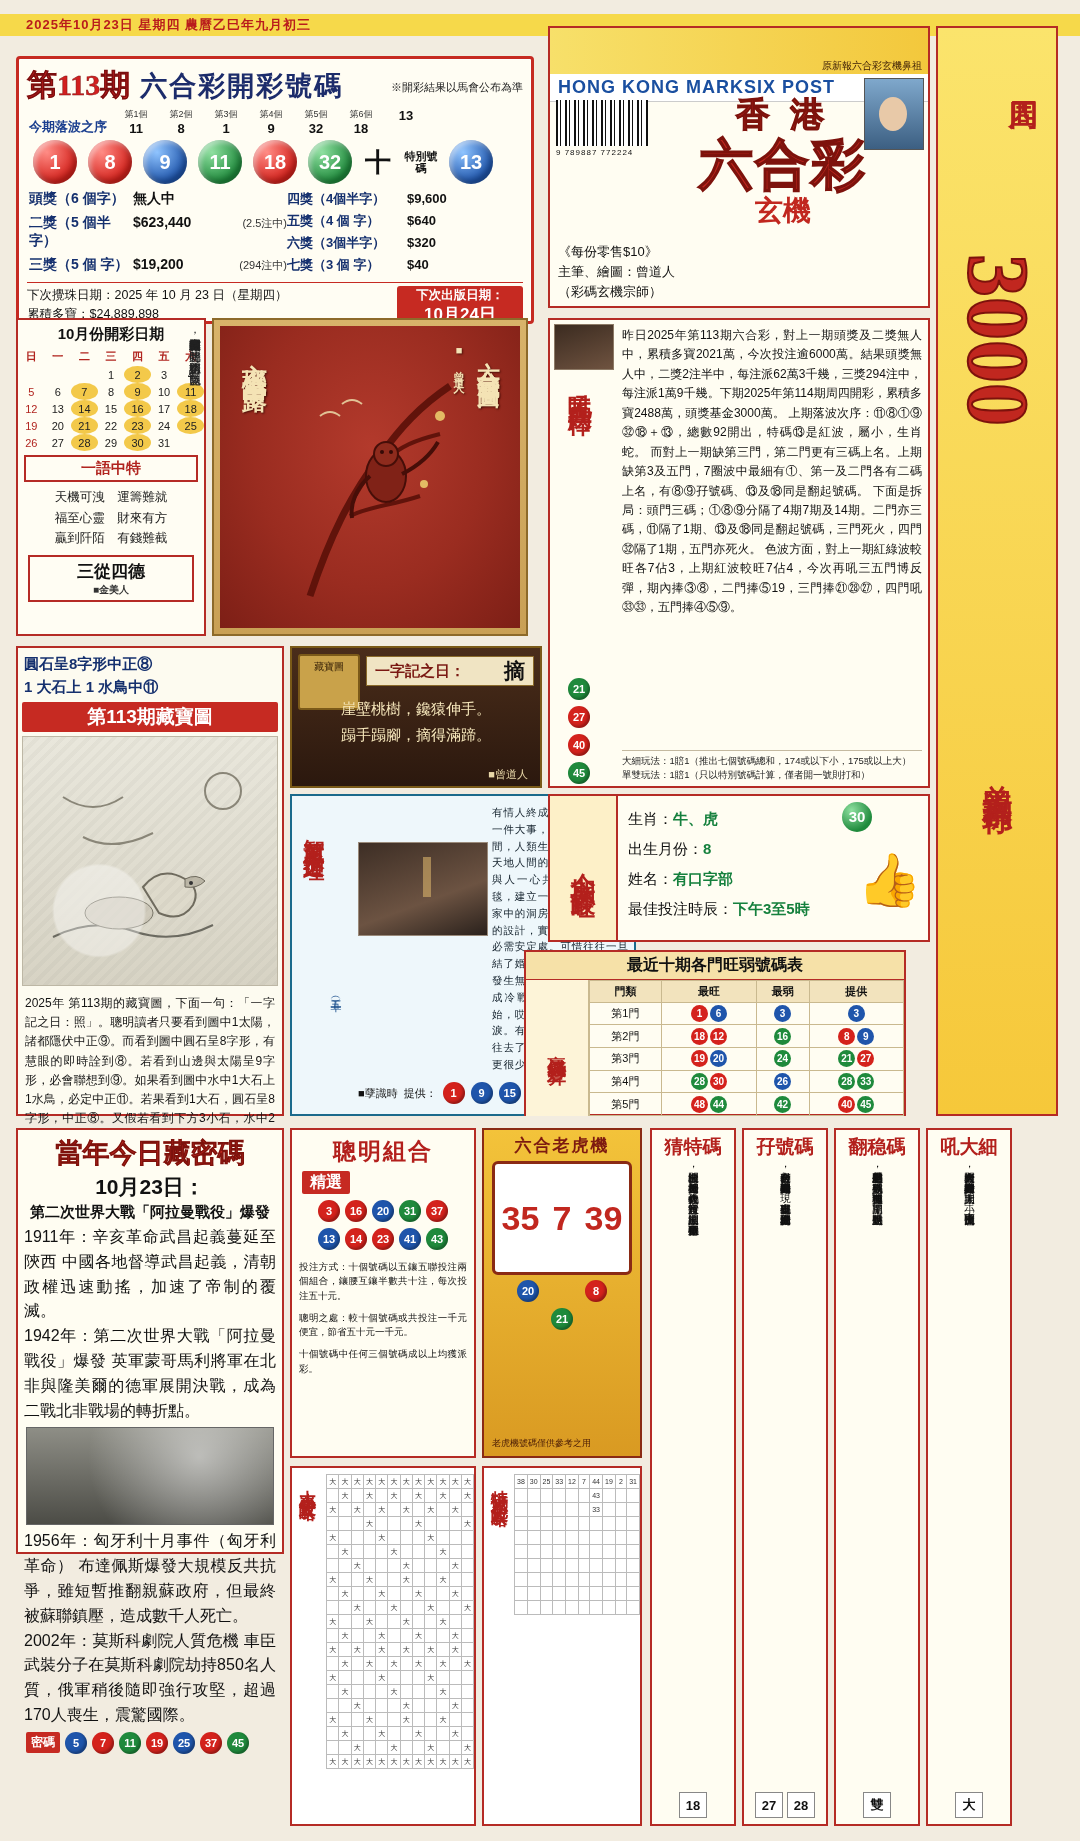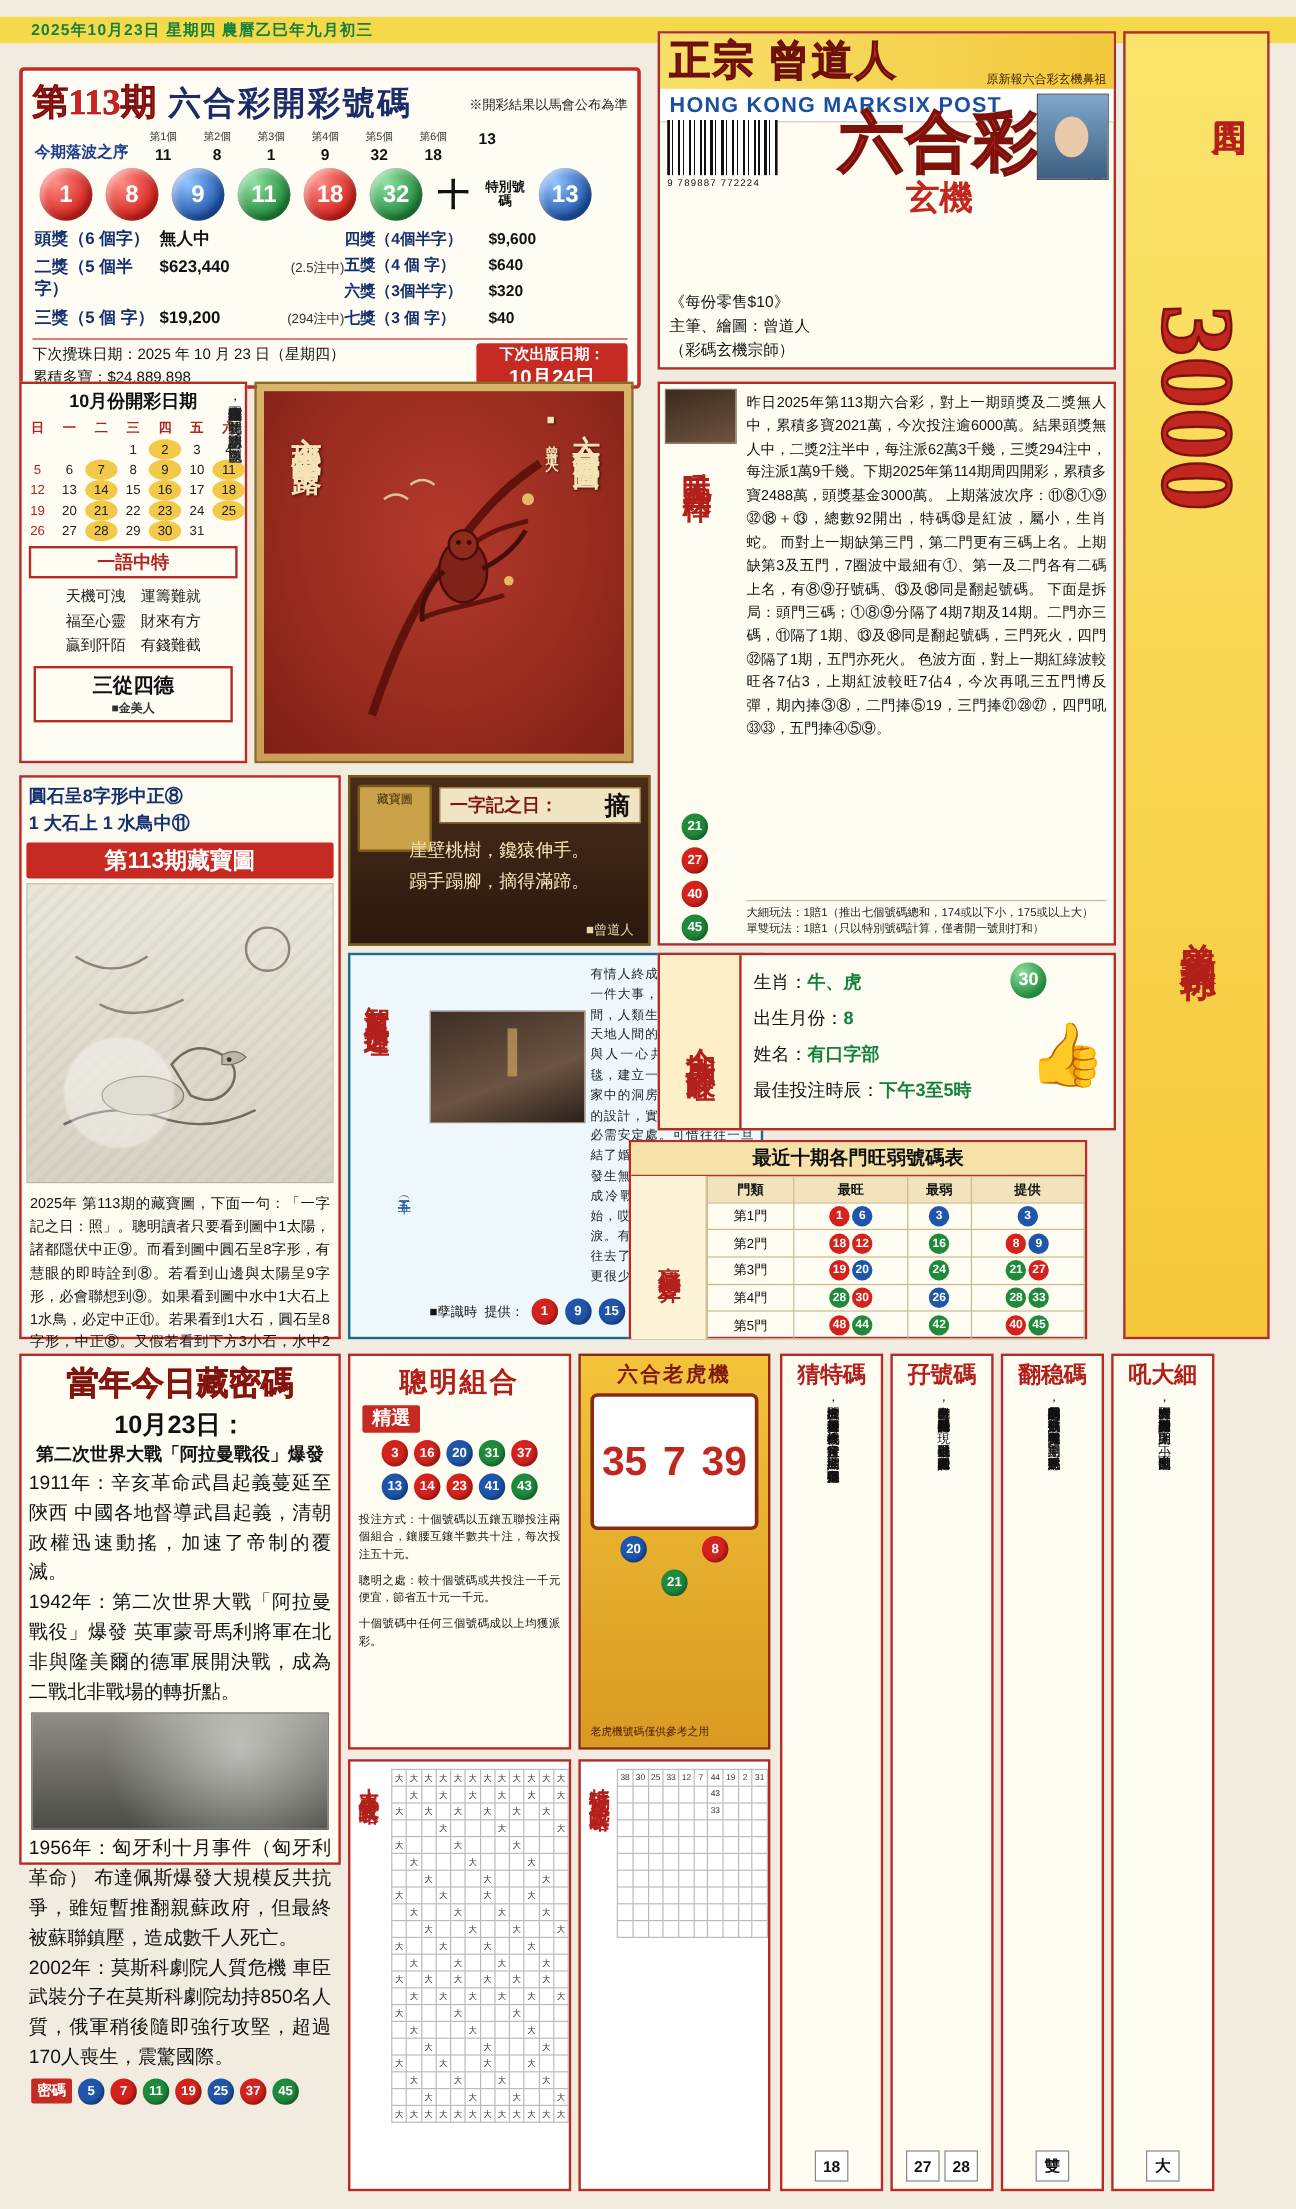--- a/index.html
+++ b/index.html
@@ -7,21 +7,21 @@
     width:1080px;height:1841px;
     background:#efe9dd;
     font-family:"Liberation Sans", sans-serif;
     color:#111;
     overflow:hidden;
     position:relative;
   }
   .page{position:absolute;inset:0;background:#f2ece0;}
   .date-strip{
     position:absolute;left:0;top:14px;width:1080px;height:22px;
-    background:#f6d94a;color:#15803d;font-size:13px;font-weight:bold;
+    background:#f6d94a;color:#b91c1c;font-size:13px;font-weight:bold;
     display:flex;align-items:center;padding-left:26px;letter-spacing:1px;
     box-sizing:border-box;
   }
   .results{
     position:absolute;left:16px;top:56px;width:512px;height:262px;
     border:3px solid #c62a22;border-radius:4px;background:#fffdf3;
     box-shadow:0 0 0 1px #fff inset;
   }
   .res-head{display:flex;align-items:center;padding:6px 8px 0 8px;}
   .issue{
@@ -683,27 +683,27 @@
       <span class="mini-ball mb-blue">9</span>
       <span class="mini-ball mb-blue">15</span>
       <span class="mini-ball mb-green">28</span>
       <span class="mini-ball mb-red">40</span>
       <span class="mini-ball mb-blue">41</span>
     </div>
   </div>
 
   <div class="masthead">
     <div class="mh-top">
-      <span class="cn">正宗 曾道人</span>
       <span class="sub">原新報六合彩玄機鼻祖</span>
     </div>
     <div class="mh-en">HONG KONG MARKSIX POST</div>
     <div class="barcode"></div>
     <div class="barcode-num">9 789887 772224</div>
     <div class="mh-big">
+      <div class="hk">香 港</div>
       <div class="m6">六合彩</div>
       <div class="xj">玄機</div>
     </div>
     <div class="mh-side">術數</div>
     <div class="mh-photo">
         <div class="face"></div>
       </div>
     <div class="mh-info">
       <div>《每份零售$10》</div>
       <div>主筆、繪圖：曾道人</div>

